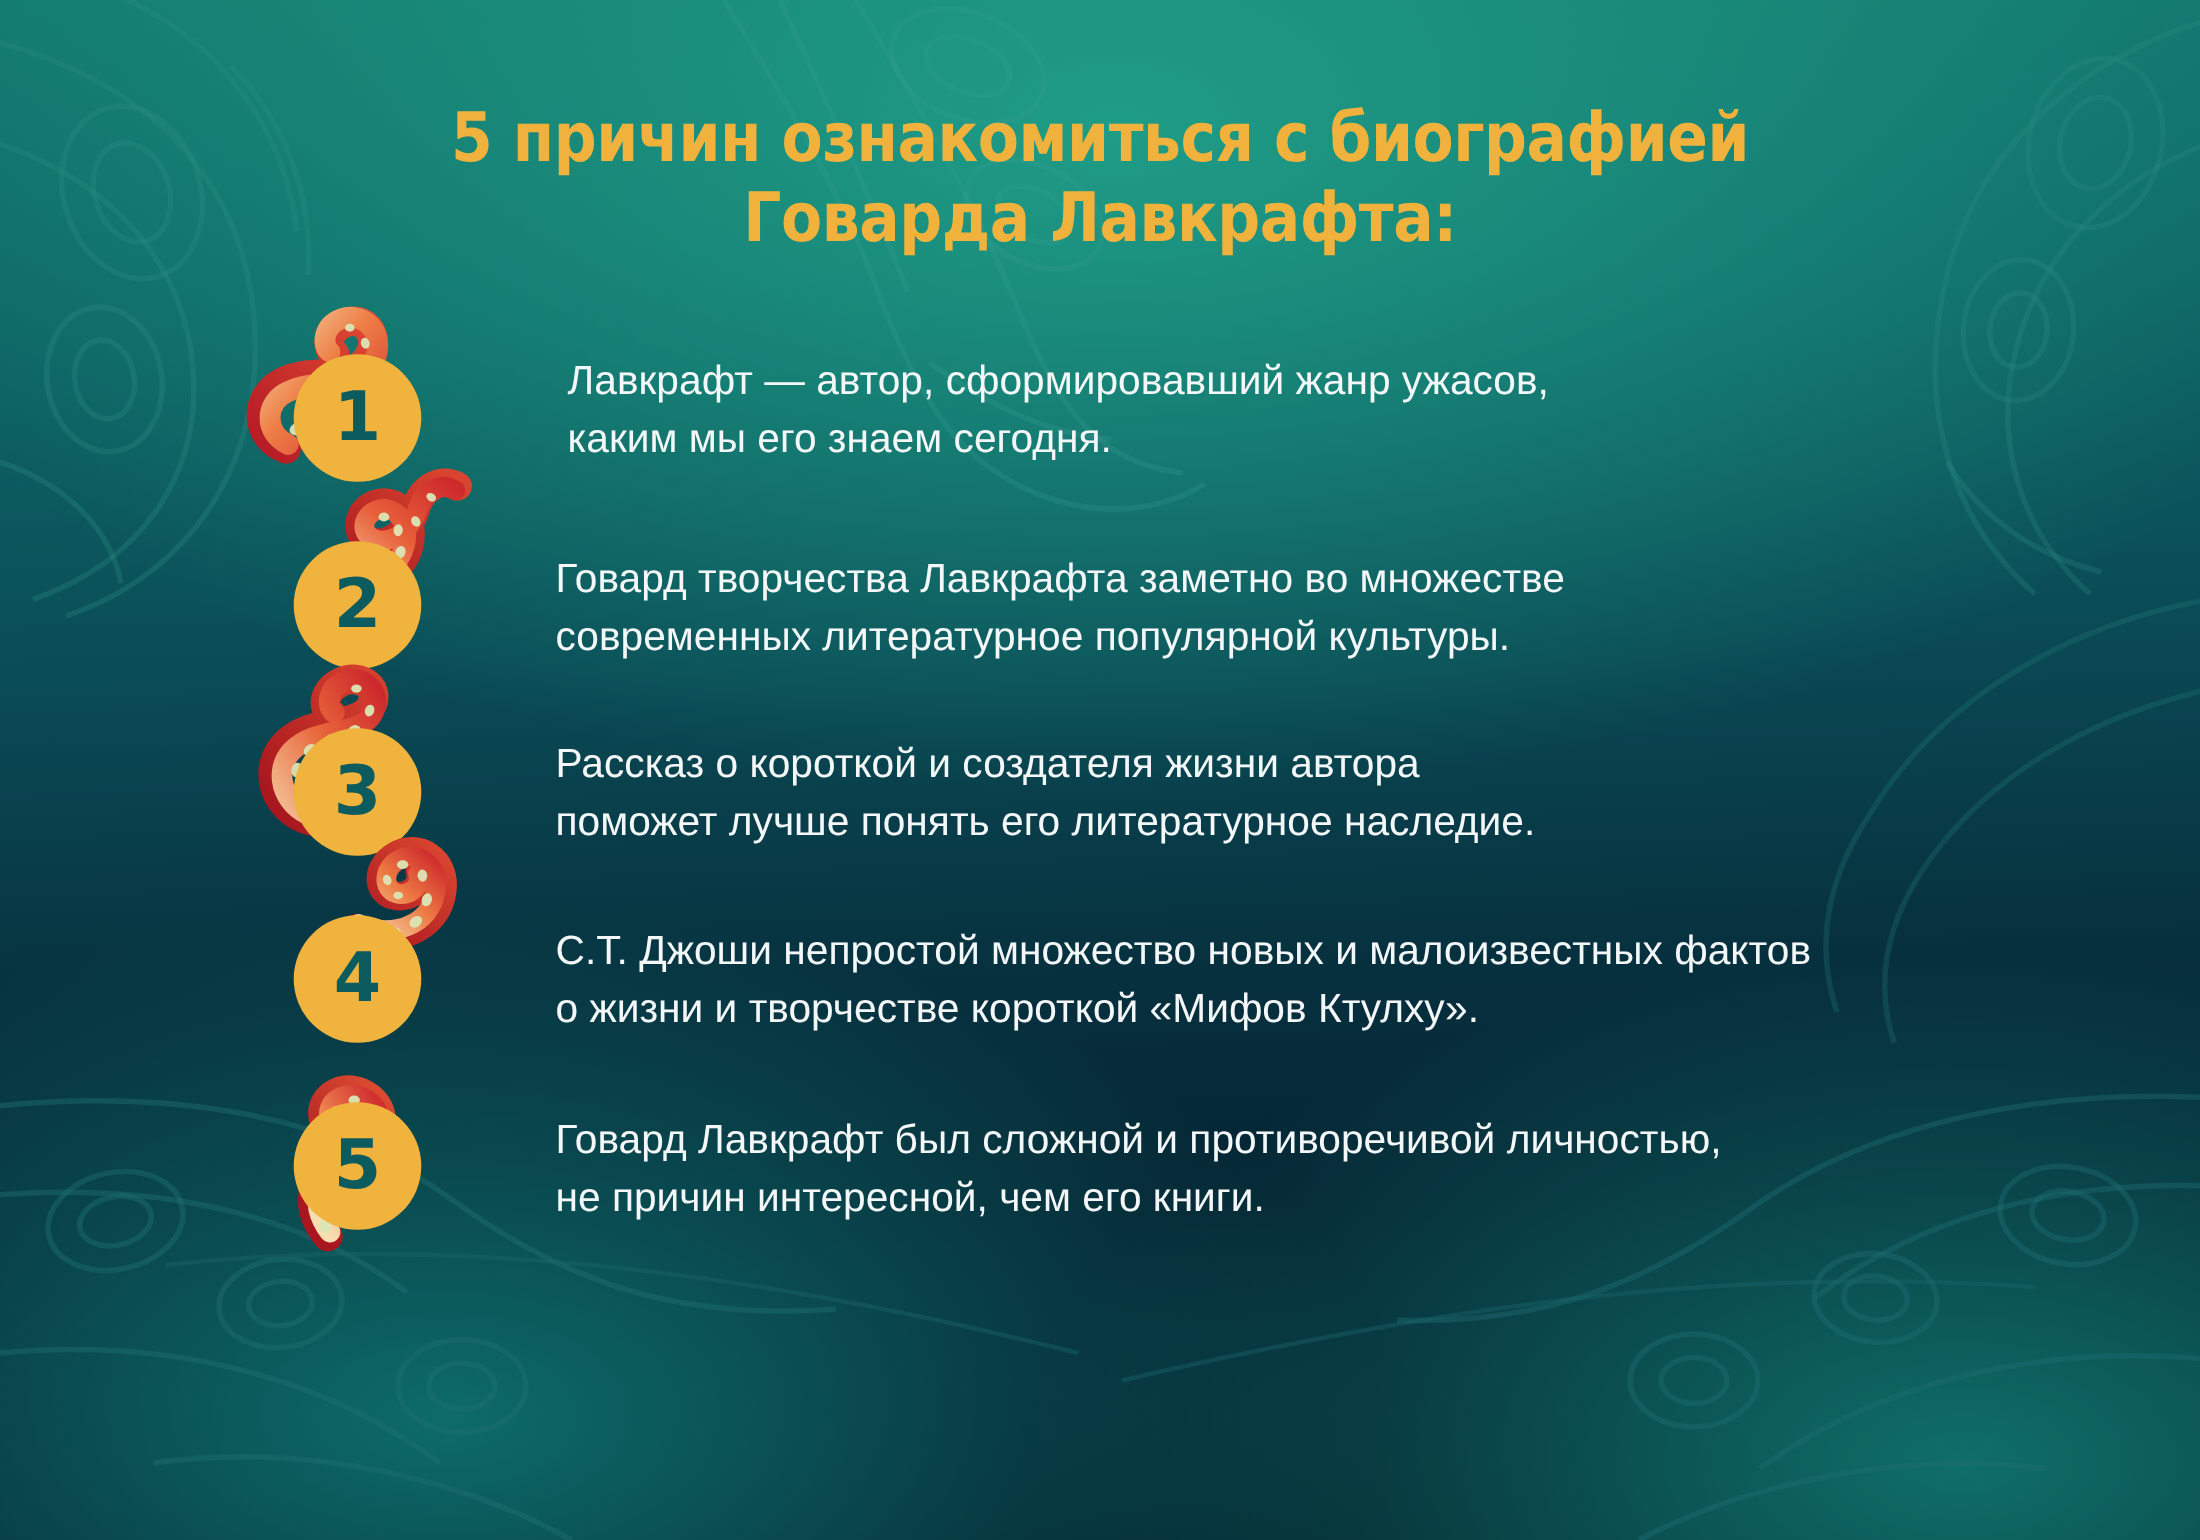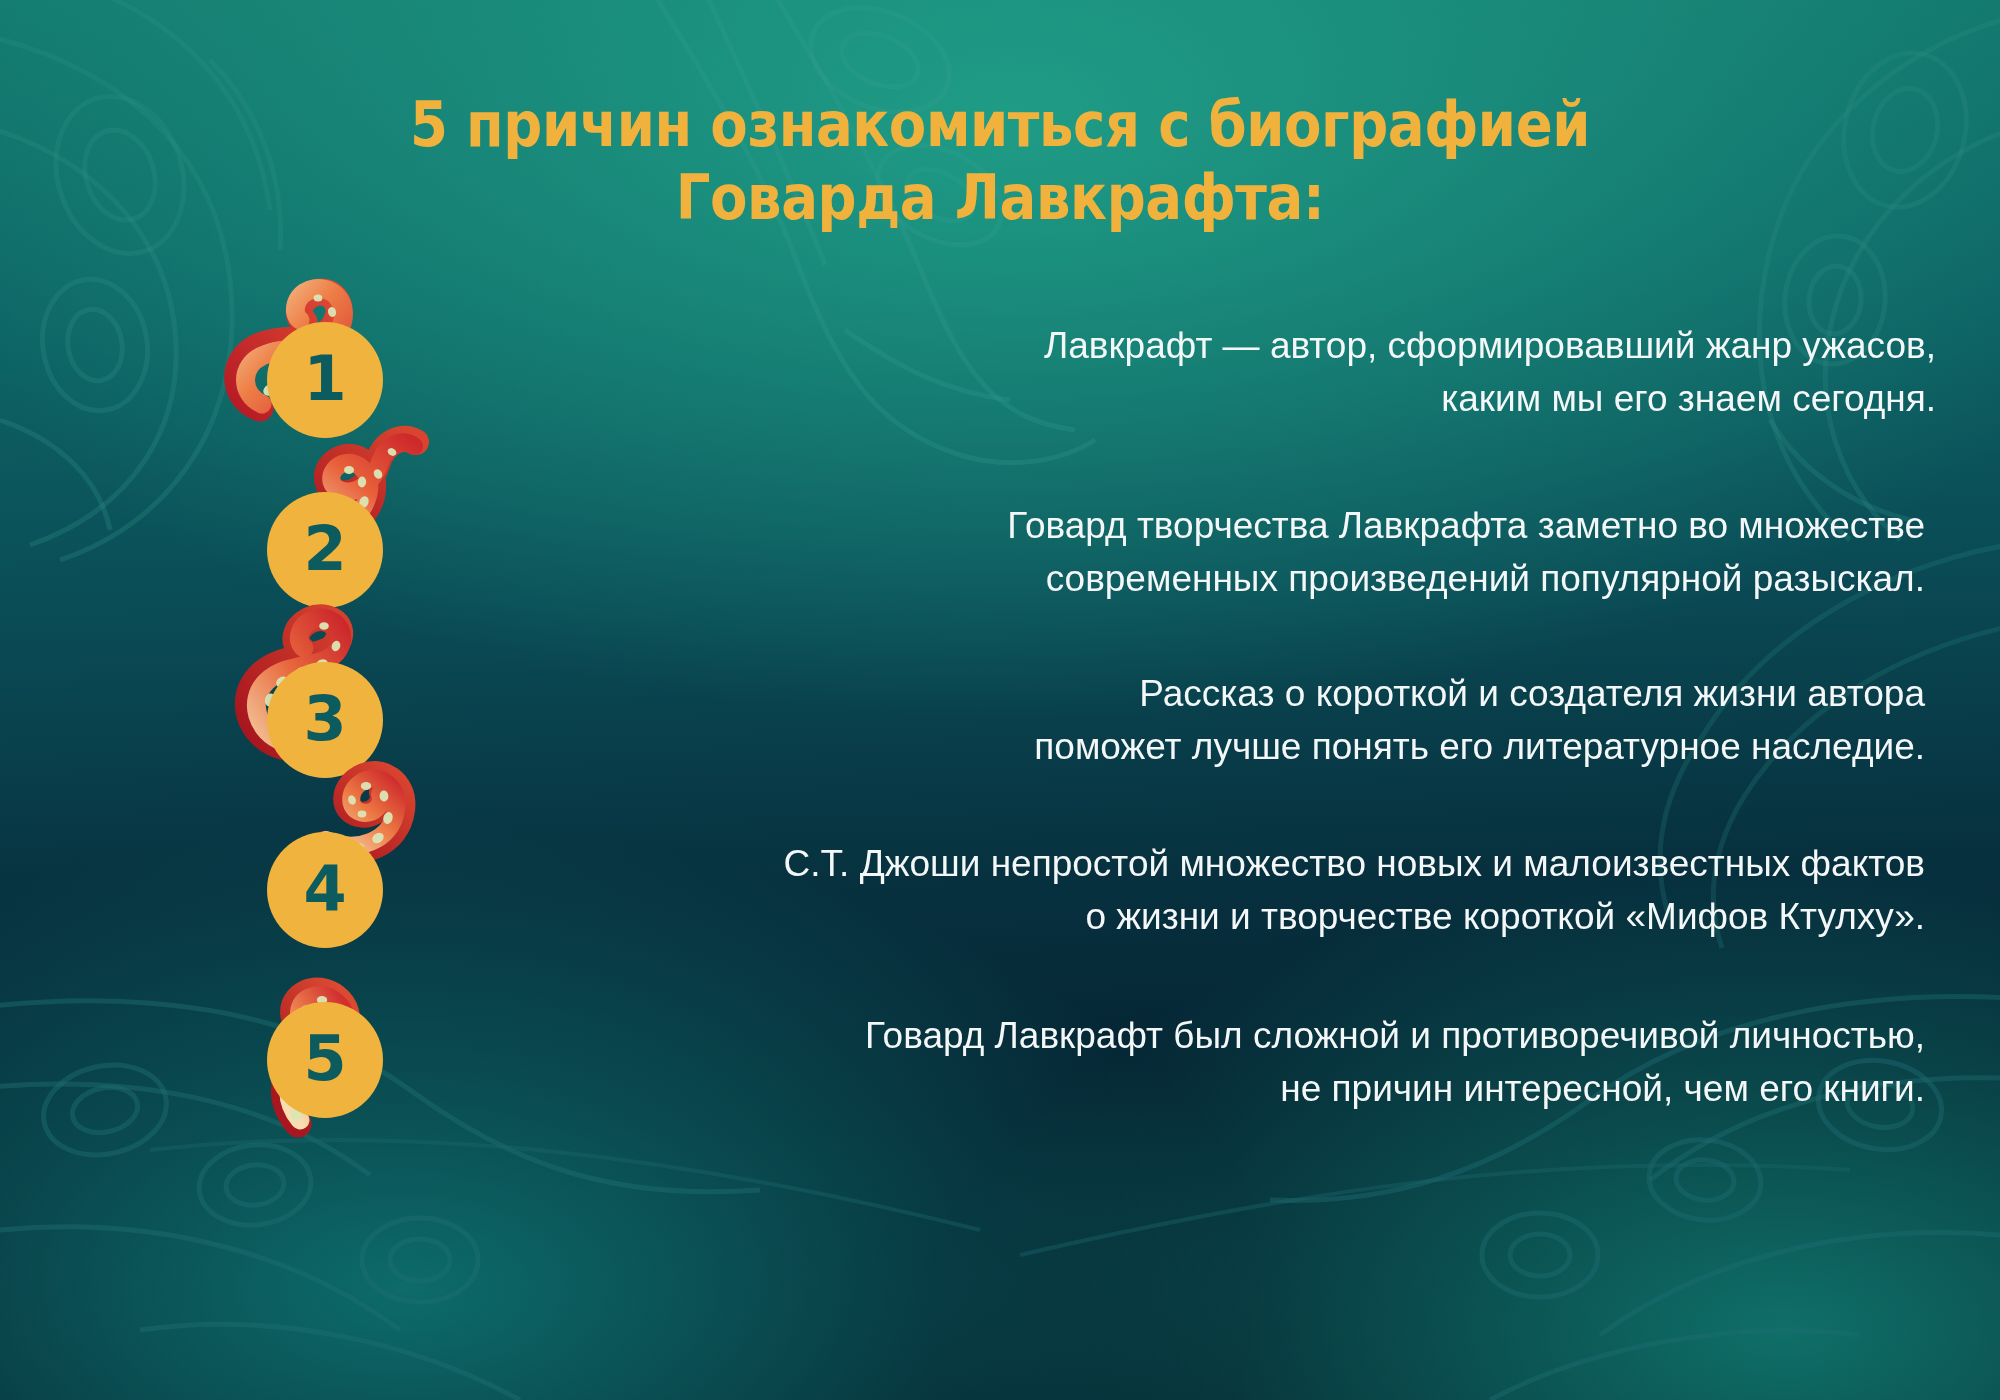--- a/index.html
+++ b/index.html
@@ -94,21 +94,20 @@
   }
   .row-text {
     position: absolute;
     left: 505px;
     top: 26px;
     width: 1420px;
     color: #F4F7F8;
     font-size: 37px;
     line-height: 1.42;
     font-weight: 400;
-    text-align: right;
   }
   .row-text .ln { display: block; white-space: nowrap; }
 
   .row-1 .row-text { left: 516px; top: 20px; }
   .row-2 .row-text { top: 30px; }
   .row-3 .row-text { top: 28px; }
   .row-4 .row-text { top: 28px; }
   .row-5 .row-text { top: 30px; }
 </style>
 </head>
@@ -274,21 +273,21 @@
             <ellipse cx="166" cy="66" rx="5" ry="4" transform="rotate(60 166 66)"></ellipse>
             <ellipse cx="180" cy="44" rx="4.6" ry="3.6" transform="rotate(30 180 44)"></ellipse>
           </g>
         </svg>
         <div class="badge">
           <span class="badge-num">2</span>
         </div>
       </div>
       <div class="row-text">
         <span class="ln">Говард творчества Лавкрафта заметно во множестве</span>
-        <span class="ln">современных произведений популярной разыскал.</span>
+        <span class="ln">современных литературное популярной культуры.</span>
       </div>
     </div>
 
     <div class="row row-3">
       <div class="badge-wrap">
         <svg class="tentacle" viewBox="0 0 230 230">
           <defs>
             <linearGradient id="t3a" x1="0" y1="1" x2="1" y2="0">
               <stop offset="0" stop-color="#F2C093"></stop>
                 <stop offset="0.5" stop-color="#E9673C"></stop>

